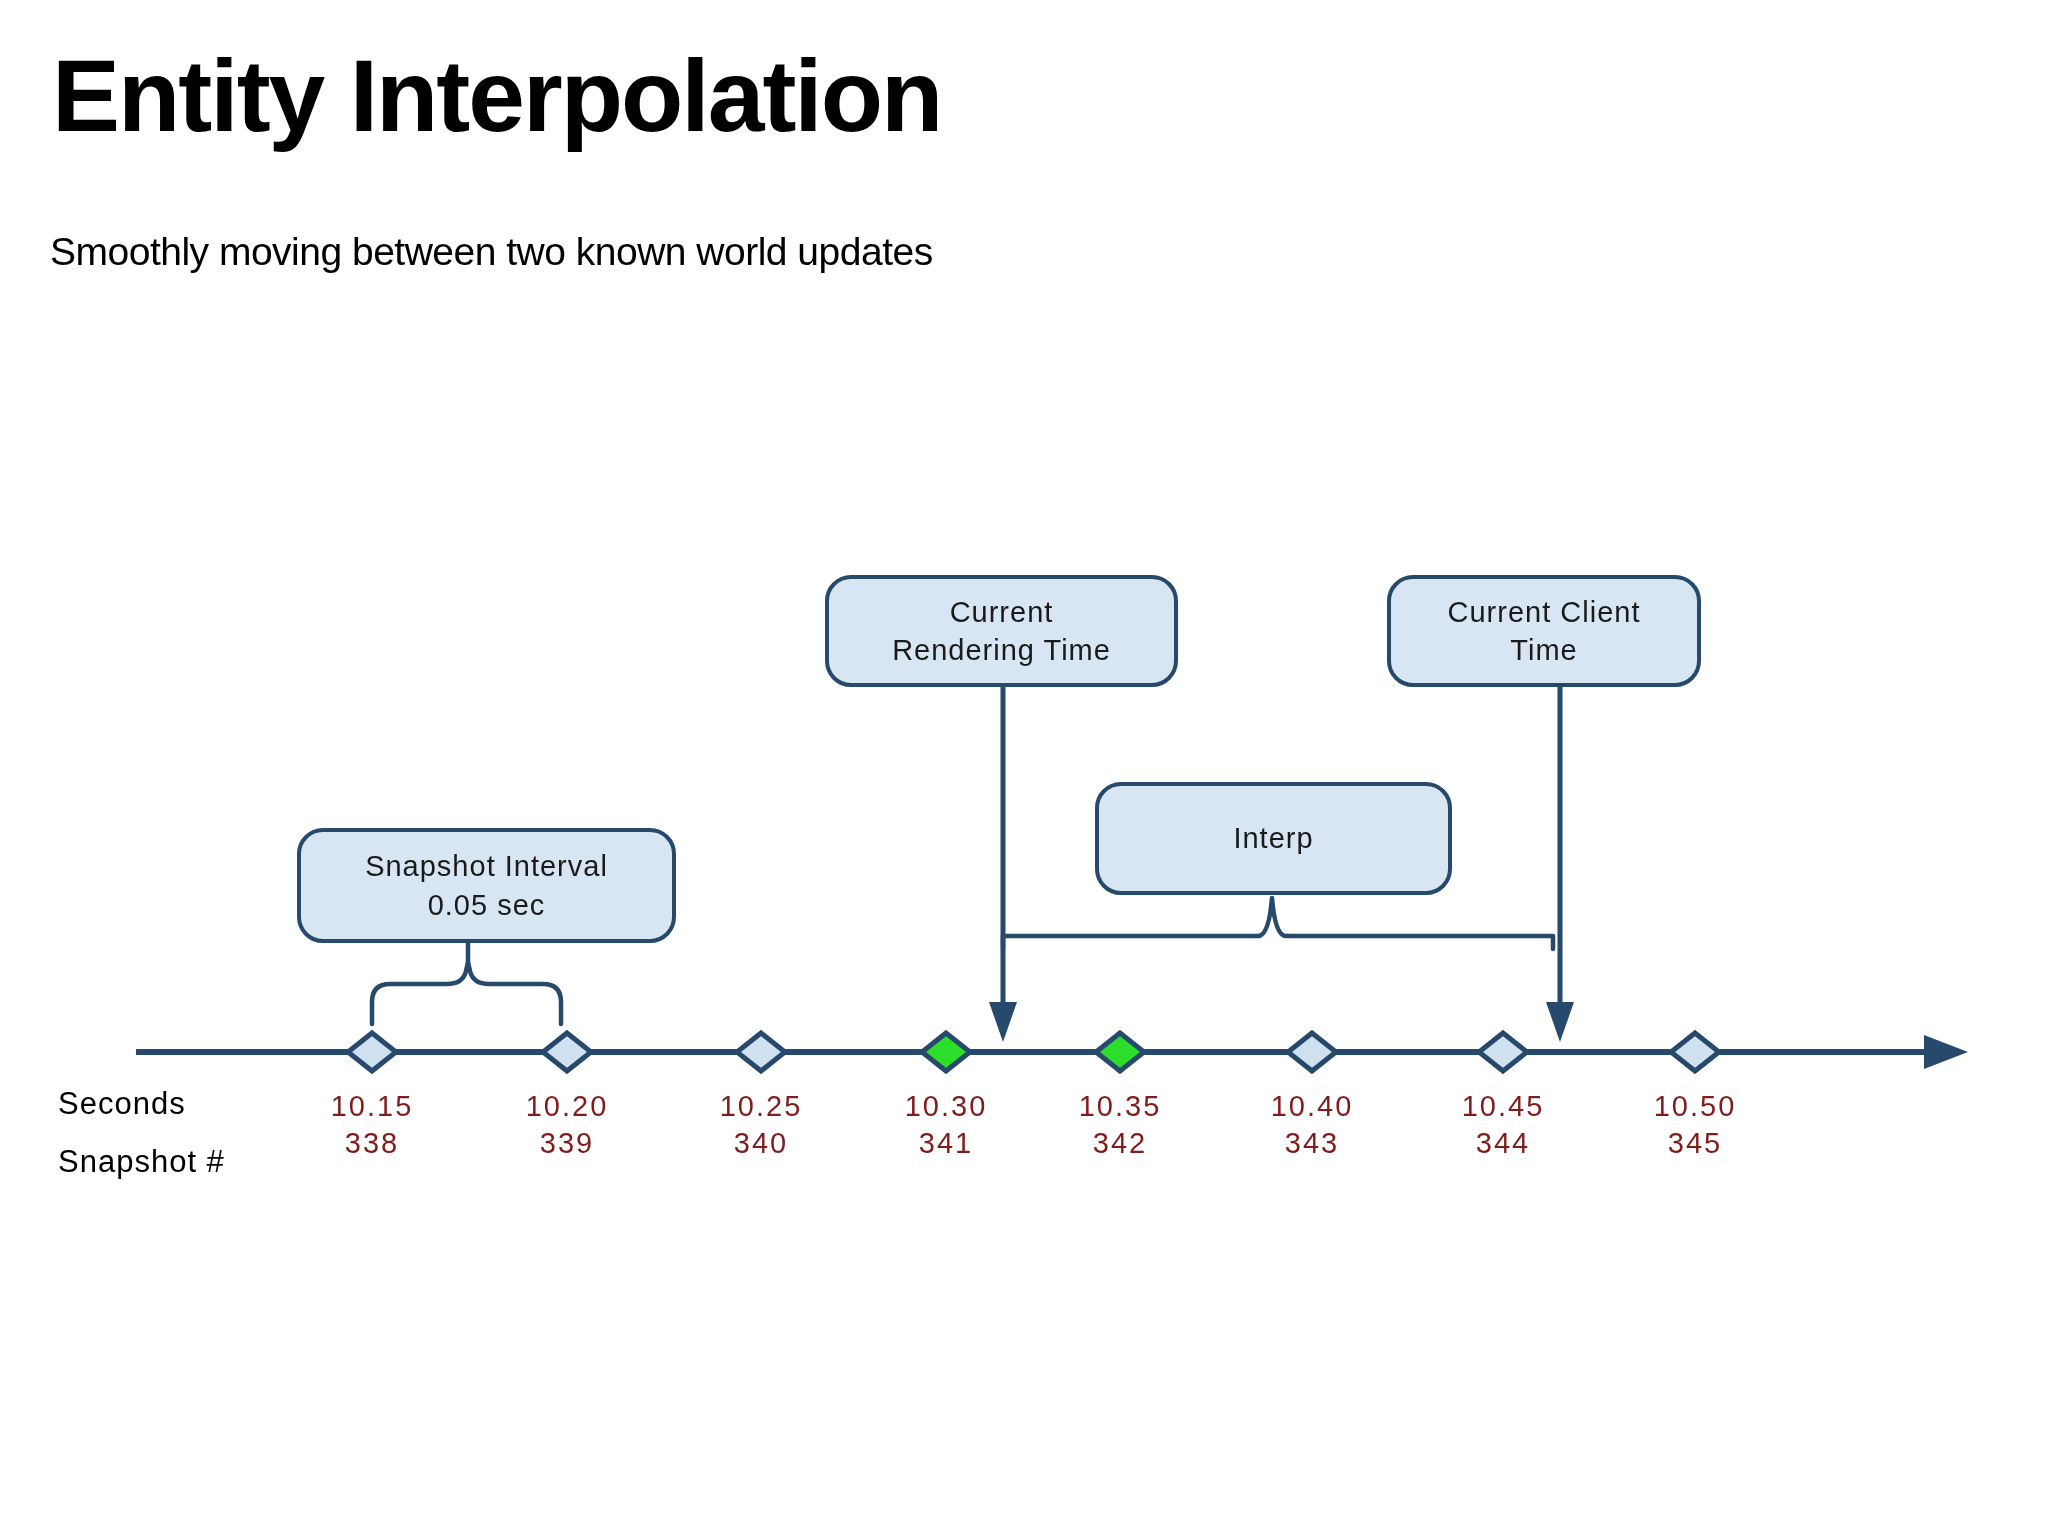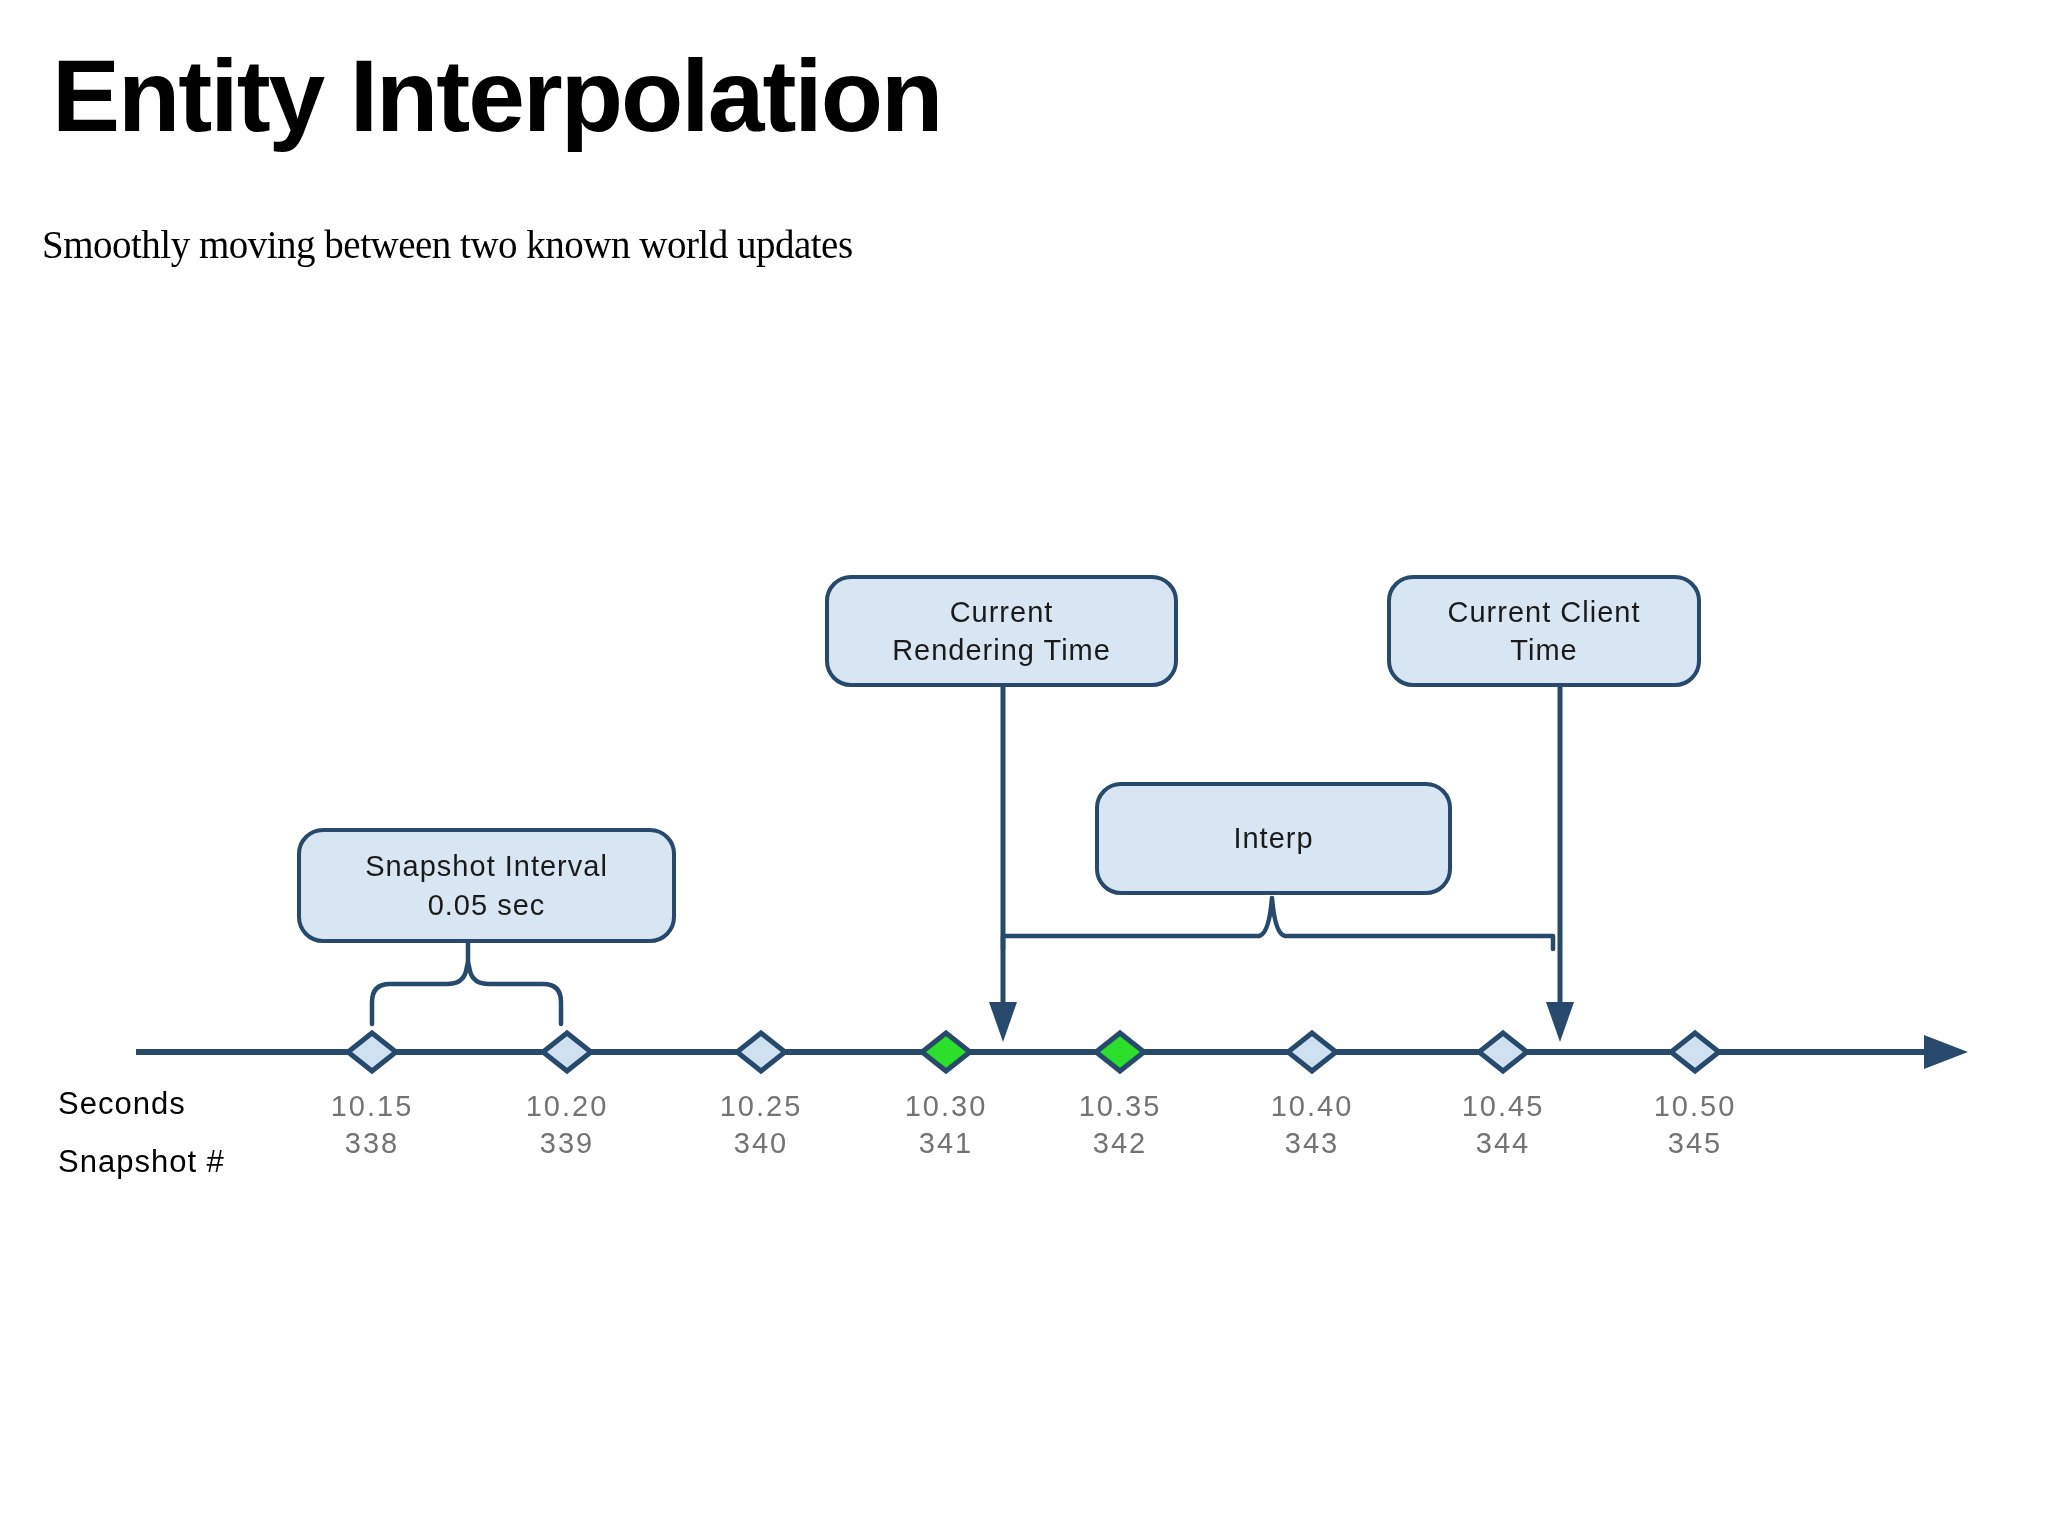--- a/index.html
+++ b/index.html
@@ -5,22 +5,22 @@
   html,body{margin:0;padding:0;background:#fff;}
   .slide{
     position:relative;width:2048px;height:1536px;background:#ffffff;overflow:hidden;
     font-family:"Liberation Sans",sans-serif;color:#1a1a1a;
   }
   .title{
     position:absolute;left:52px;top:40px;margin:0;
     font-size:102px;font-weight:bold;letter-spacing:-2px;color:#000;line-height:1.1;text-align:right;
   }
   .subtitle{
-    position:absolute;left:42px;top:222px;margin:0;
-    font-size:39px;font-weight:normal;letter-spacing:-0.5px;color:#000;font-family:Liberation Serif, serif;
+    position:absolute;left:42px;top:222px;margin:8px;
+    font-size:39px;font-weight:normal;letter-spacing:-0.5px;color:#000;
   }
   svg.diagram{position:absolute;left:0;top:0;width:2048px;height:1536px;}
   .axis-line{stroke:var(--line,#27496b);stroke-width:6;fill:none;}
   .conn-line{stroke:var(--line,#27496b);stroke-width:5;fill:none;}
   .brace-line{stroke:var(--line,#27496b);stroke-width:4.5;fill:none;stroke-linejoin:round;stroke-linecap:round;}
   .arrow-head{fill:var(--line,#27496b);stroke:none;}
   .marker{fill:var(--marker-fill,#cfe1f0);stroke:var(--line,#27496b);stroke-width:5;}
   .marker.highlighted{fill:var(--marker-highlight,#2bdf2b);}
   .callout{
     position:absolute;box-sizing:border-box;
@@ -32,21 +32,21 @@
   }
   .callout-snapshot-interval{left:297px;top:828px;width:379px;height:115px;}
   .callout-rendering{left:825px;top:575px;width:353px;height:112px;}
   .callout-client{left:1387px;top:575px;width:314px;height:112px;}
   .callout-interp{left:1095px;top:782px;width:357px;height:113px;}
   .row-label{position:absolute;left:58px;font-size:31px;letter-spacing:1px;color:#000;}
   .row-label-seconds{top:1086px;}
   .row-label-snapshot{top:1144px;}
   .snap-label{
     position:absolute;top:1088px;width:140px;text-align:center;
-    font-size:29px;line-height:37px;letter-spacing:2px;color:#737373;
+    font-size:29px;line-height:37px;letter-spacing:2px;color:#7f1d1d;
   }
 </style>
 </head>
 <body>
 
 <div class="slide" style="--line: #27496b; --box-border: #27496b; --box-fill: #d8e6f3; --marker-fill: #cfe1f0; --marker-highlight: #2bdf2b;">
 
   <h1 class="title">Entity Interpolation</h1>
   <p class="subtitle">Smoothly moving between two known world updates</p>
 

